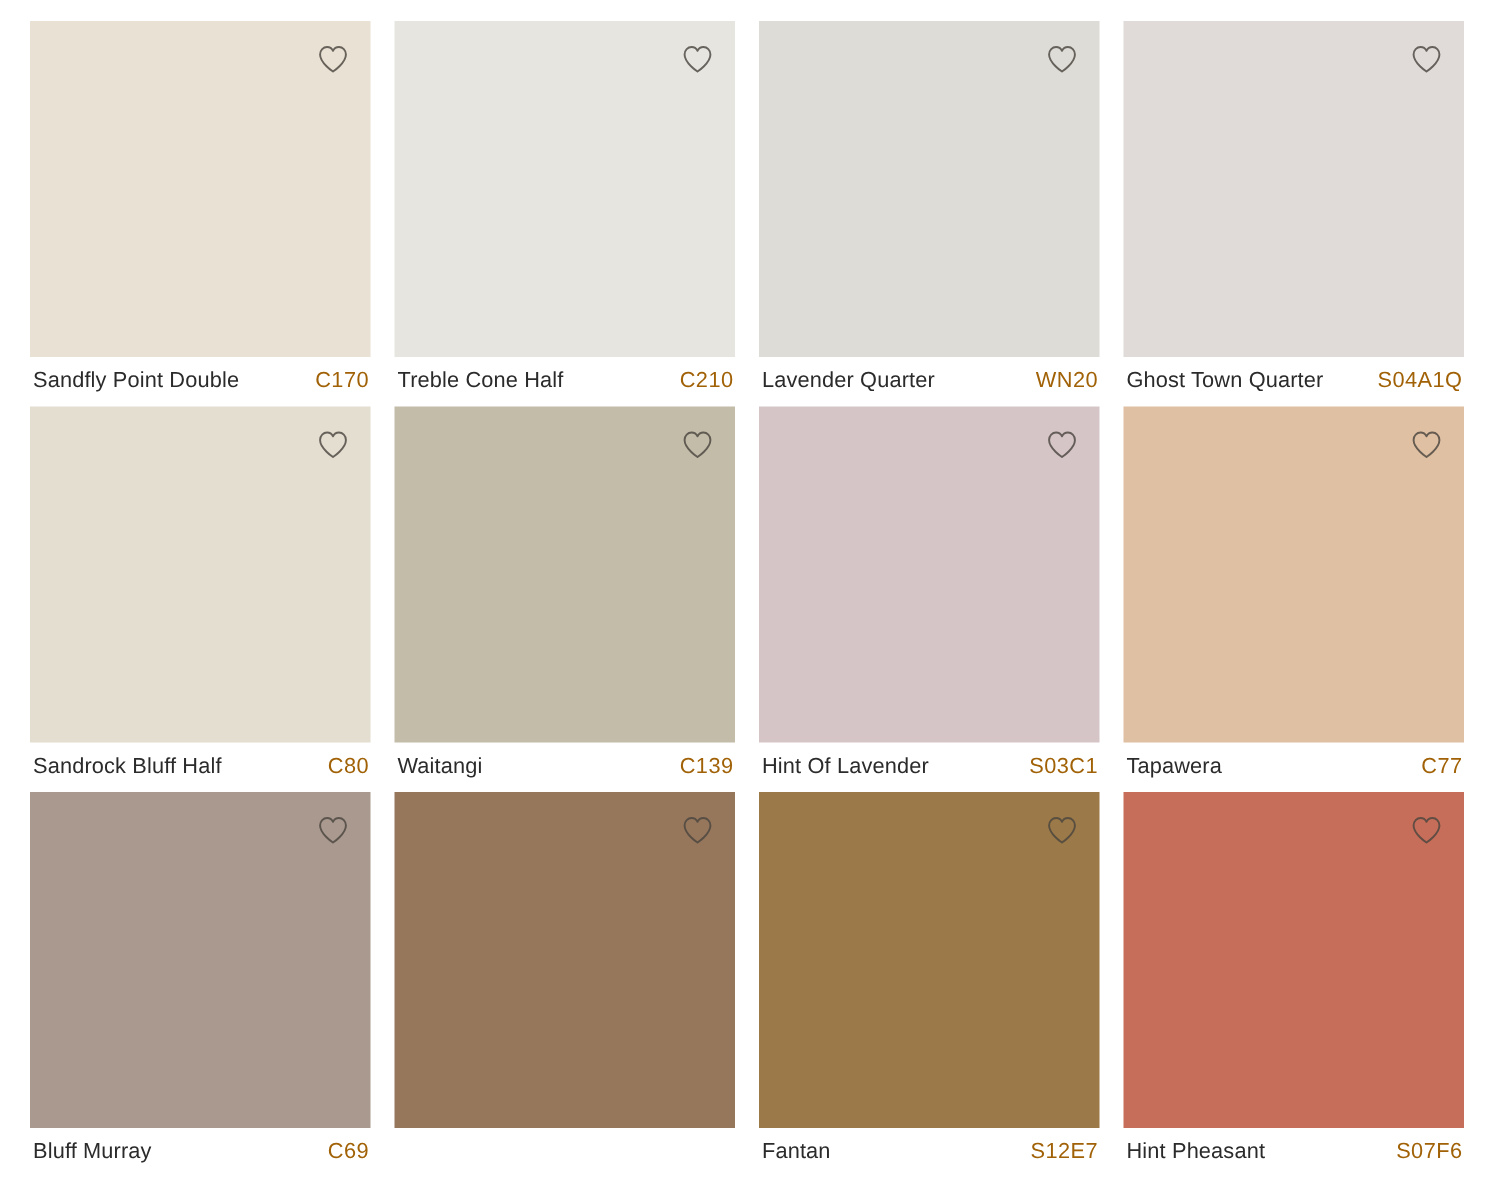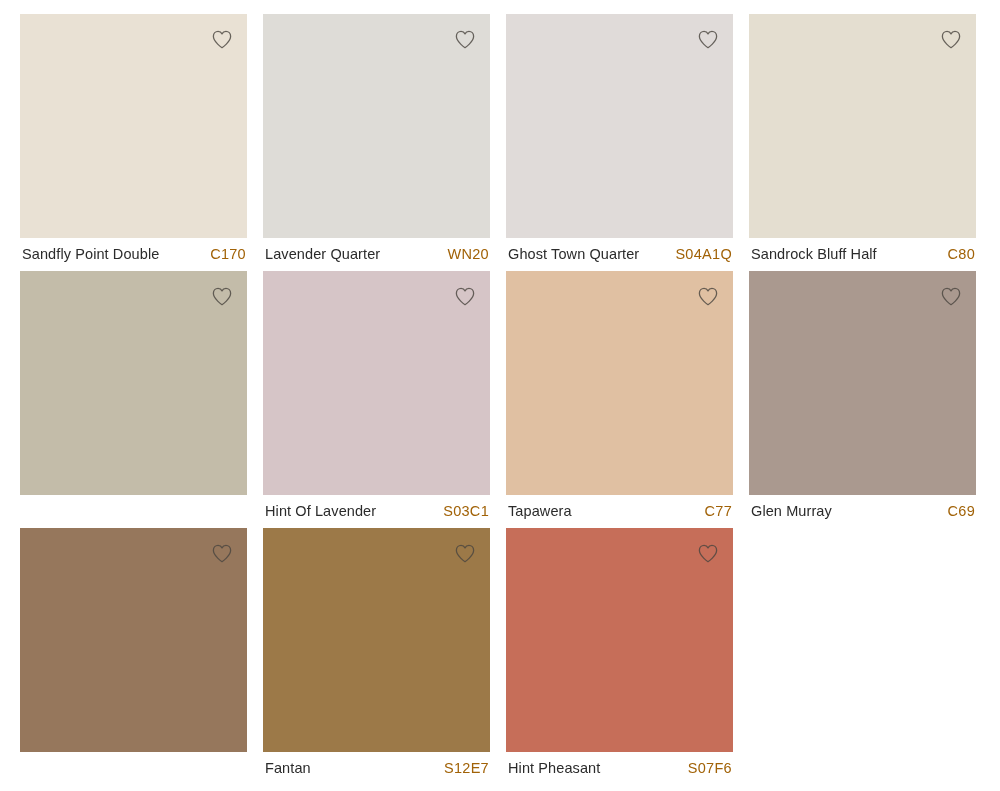--- a/index.html
+++ b/index.html
@@ -108,20 +108,33 @@
             <path d="M12 20.4 C12 20.4 2.6 14.2 2.6 8.0 C2.6 4.8 5.0 2.6 7.7 2.6 C9.6 2.6 11.2 3.7 12 5.3 C12.8 3.7 14.4 2.6 16.3 2.6 C19.0 2.6 21.4 4.8 21.4 8.0 C21.4 14.2 12 20.4 12 20.4 Z"></path>
           </svg>
         </button>
       </div>
       <div class="swatch-meta">
         <span class="swatch-name">Sandfly Point Double</span>
         <span class="swatch-code">C170</span>
       </div>
     </div>
     <div class="swatch-card">
+      <div class="swatch-chip" style="background-color: rgb(230, 229, 224);">
+        <button class="fav-button" aria-label="favourite">
+          <svg viewBox="0 0 24 24" aria-hidden="true">
+            <path d="M12 20.4 C12 20.4 2.6 14.2 2.6 8.0 C2.6 4.8 5.0 2.6 7.7 2.6 C9.6 2.6 11.2 3.7 12 5.3 C12.8 3.7 14.4 2.6 16.3 2.6 C19.0 2.6 21.4 4.8 21.4 8.0 C21.4 14.2 12 20.4 12 20.4 Z"></path>
+          </svg>
+        </button>
+      </div>
+      <div class="swatch-meta">
+        <span class="swatch-name">Treble Cone Half</span>
+        <span class="swatch-code">C210</span>
+      </div>
+    </div>
+    <div class="swatch-card">
       <div class="swatch-chip" style="background-color: rgb(222, 220, 215);">
         <button class="fav-button" aria-label="favourite">
           <svg viewBox="0 0 24 24" aria-hidden="true">
             <path d="M12 20.4 C12 20.4 2.6 14.2 2.6 8.0 C2.6 4.8 5.0 2.6 7.7 2.6 C9.6 2.6 11.2 3.7 12 5.3 C12.8 3.7 14.4 2.6 16.3 2.6 C19.0 2.6 21.4 4.8 21.4 8.0 C21.4 14.2 12 20.4 12 20.4 Z"></path>
           </svg>
         </button>
       </div>
       <div class="swatch-meta">
         <span class="swatch-name">Lavender Quarter</span>
         <span class="swatch-code">WN20</span>
@@ -154,20 +167,24 @@
       </div>
     </div>
     <div class="swatch-card">
       <div class="swatch-chip" style="background-color: rgb(195, 188, 169);">
         <button class="fav-button" aria-label="favourite">
           <svg viewBox="0 0 24 24" aria-hidden="true">
             <path d="M12 20.4 C12 20.4 2.6 14.2 2.6 8.0 C2.6 4.8 5.0 2.6 7.7 2.6 C9.6 2.6 11.2 3.7 12 5.3 C12.8 3.7 14.4 2.6 16.3 2.6 C19.0 2.6 21.4 4.8 21.4 8.0 C21.4 14.2 12 20.4 12 20.4 Z"></path>
           </svg>
         </button>
       </div>
+      <div class="swatch-meta">
+        <span class="swatch-name">Waitangi</span>
+        <span class="swatch-code">C139</span>
+      </div>
     </div>
     <div class="swatch-card">
       <div class="swatch-chip" style="background-color: rgb(214, 197, 199);">
         <button class="fav-button" aria-label="favourite">
           <svg viewBox="0 0 24 24" aria-hidden="true">
             <path d="M12 20.4 C12 20.4 2.6 14.2 2.6 8.0 C2.6 4.8 5.0 2.6 7.7 2.6 C9.6 2.6 11.2 3.7 12 5.3 C12.8 3.7 14.4 2.6 16.3 2.6 C19.0 2.6 21.4 4.8 21.4 8.0 C21.4 14.2 12 20.4 12 20.4 Z"></path>
           </svg>
         </button>
       </div>
       <div class="swatch-meta">
@@ -190,21 +207,21 @@
     </div>
     <div class="swatch-card">
       <div class="swatch-chip" style="background-color: rgb(170, 153, 143);">
         <button class="fav-button" aria-label="favourite">
           <svg viewBox="0 0 24 24" aria-hidden="true">
             <path d="M12 20.4 C12 20.4 2.6 14.2 2.6 8.0 C2.6 4.8 5.0 2.6 7.7 2.6 C9.6 2.6 11.2 3.7 12 5.3 C12.8 3.7 14.4 2.6 16.3 2.6 C19.0 2.6 21.4 4.8 21.4 8.0 C21.4 14.2 12 20.4 12 20.4 Z"></path>
           </svg>
         </button>
       </div>
       <div class="swatch-meta">
-        <span class="swatch-name">Glen Murray</span>
+        <span class="swatch-name">Bluff Murray</span>
         <span class="swatch-code">C69</span>
       </div>
     </div>
     <div class="swatch-card">
       <div class="swatch-chip" style="background-color: rgb(150, 119, 92);">
         <button class="fav-button" aria-label="favourite">
           <svg viewBox="0 0 24 24" aria-hidden="true">
             <path d="M12 20.4 C12 20.4 2.6 14.2 2.6 8.0 C2.6 4.8 5.0 2.6 7.7 2.6 C9.6 2.6 11.2 3.7 12 5.3 C12.8 3.7 14.4 2.6 16.3 2.6 C19.0 2.6 21.4 4.8 21.4 8.0 C21.4 14.2 12 20.4 12 20.4 Z"></path>
           </svg>
         </button>

